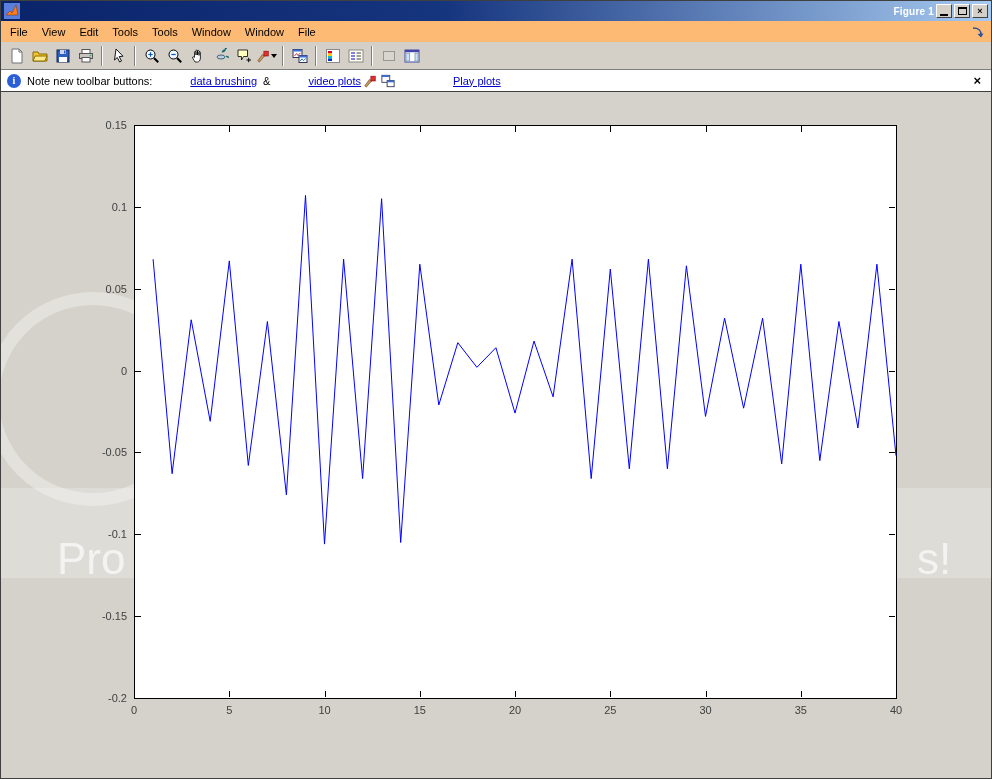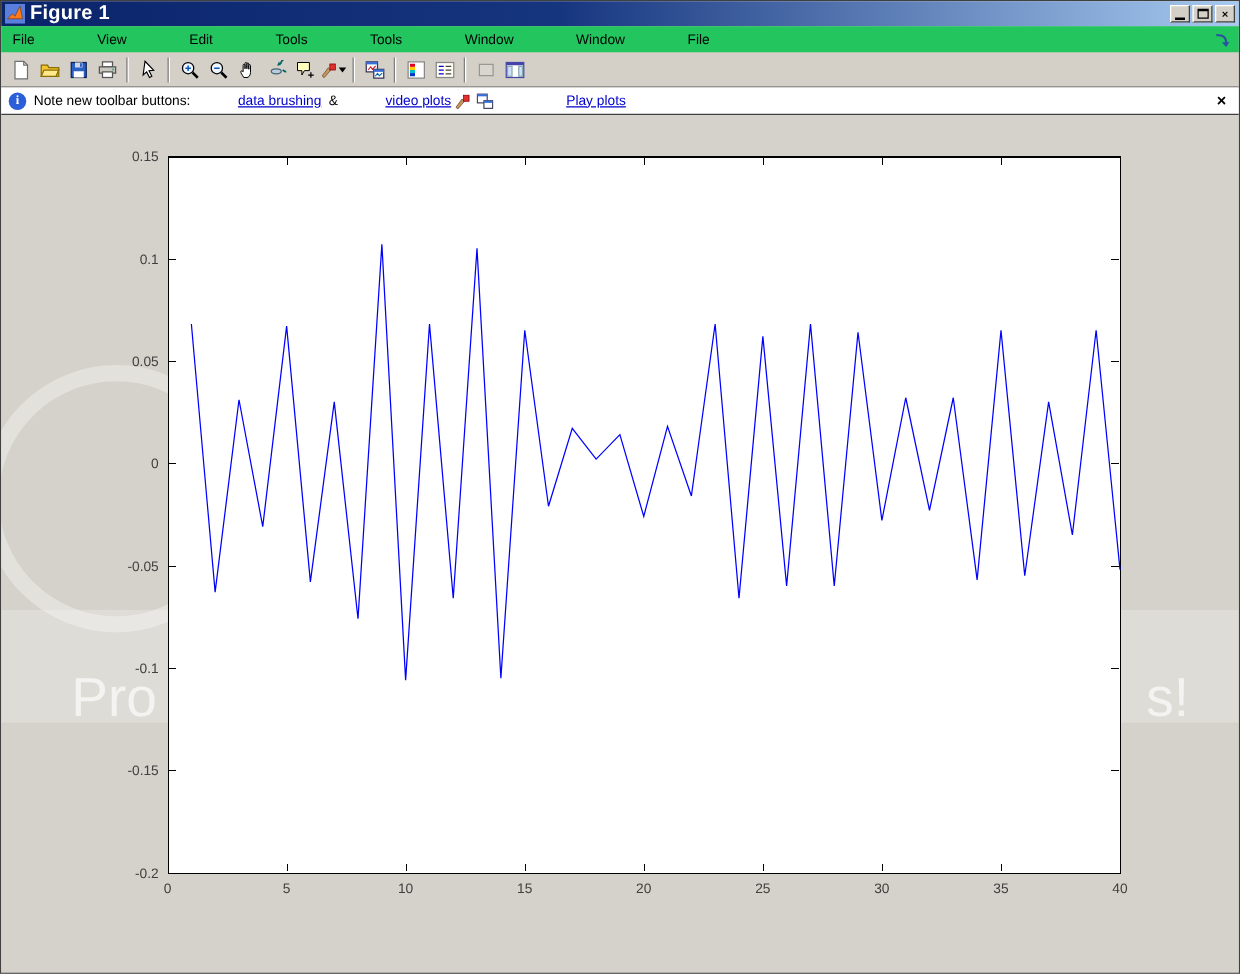--- a/index.html
+++ b/index.html
@@ -2,27 +2,27 @@
 <html><head>
 <meta charset="utf-8">
 <style>
   * { margin:0; padding:0; box-sizing:border-box; }
   html,body { width:992px; height:779px; overflow:hidden; font-family:"Liberation Sans", sans-serif; }
   .window { position:absolute; inset:0; background:#d4d0c8; border:1px solid #404040; box-shadow: inset 1px 1px 0 #fff; display:flex; flex-direction:column; }
 
   
   .titlebar { height:20px; background:linear-gradient(90deg,#0a246a 0%,#16357f 45%,#a6caf0 100%); display:flex; align-items:center; padding:0 3px; flex:0 0 auto; }
   .titlebar .app-icon { width:16px; height:16px; margin-right:4px; }
-  .titlebar .title { color:#fff; font-size:16px; font-weight:bold; flex:1; letter-spacing:.2px; }
+  .titlebar .title { color:#fff; font-size:10px; font-weight:bold; flex:1; letter-spacing:.2px;text-align:right; }
   .winbtn { width:16px; height:14px; background:#d4d0c8; margin-left:2px; border:1px solid; border-color:#fff #404040 #404040 #fff; display:flex; align-items:center; justify-content:center; font-size:9px; font-weight:bold; color:#000; line-height:1; cursor:default; }
   .winbtn .min-glyph { width:8px; height:2px; background:#000; margin-top:7px; }
   .winbtn .max-glyph { width:9px; height:8px; border:1px solid #000; border-top:2px solid #000; }
 
   
-  .menubar { height:21px; background:#22c55e; display:flex; align-items:center; padding:0 2px; font-size:11px; flex:0 0 auto;gap:36px; }
+  .menubar { height:21px; background:#fdba74; display:flex; align-items:center; padding:0 2px; font-size:11px; flex:0 0 auto; }
   .menu-item { padding:3px 7px; color:#000; cursor:default; }
   .menubar .spacer { flex:1; }
   .dock-btn { width:18px; height:16px; display:flex; align-items:center; justify-content:center; margin-right:2px; }
 
   
   .toolbar { height:28px; background:#d4d0c8; border-bottom:1px solid #808080; display:flex; align-items:center; padding:0 4px; flex:0 0 auto; }
   .tbtn { width:23px; height:22px; display:flex; align-items:center; justify-content:center; border:1px solid transparent; }
   .tbtn svg { width:16px; height:16px; }
   .tsep { width:2px; height:20px; border-left:1px solid #808080; border-right:1px solid #fff; margin:0 4px; }
   .caret-down { width:0; height:0; border-left:3px solid transparent; border-right:3px solid transparent; border-top:4px solid #000; margin-left:1px; }

